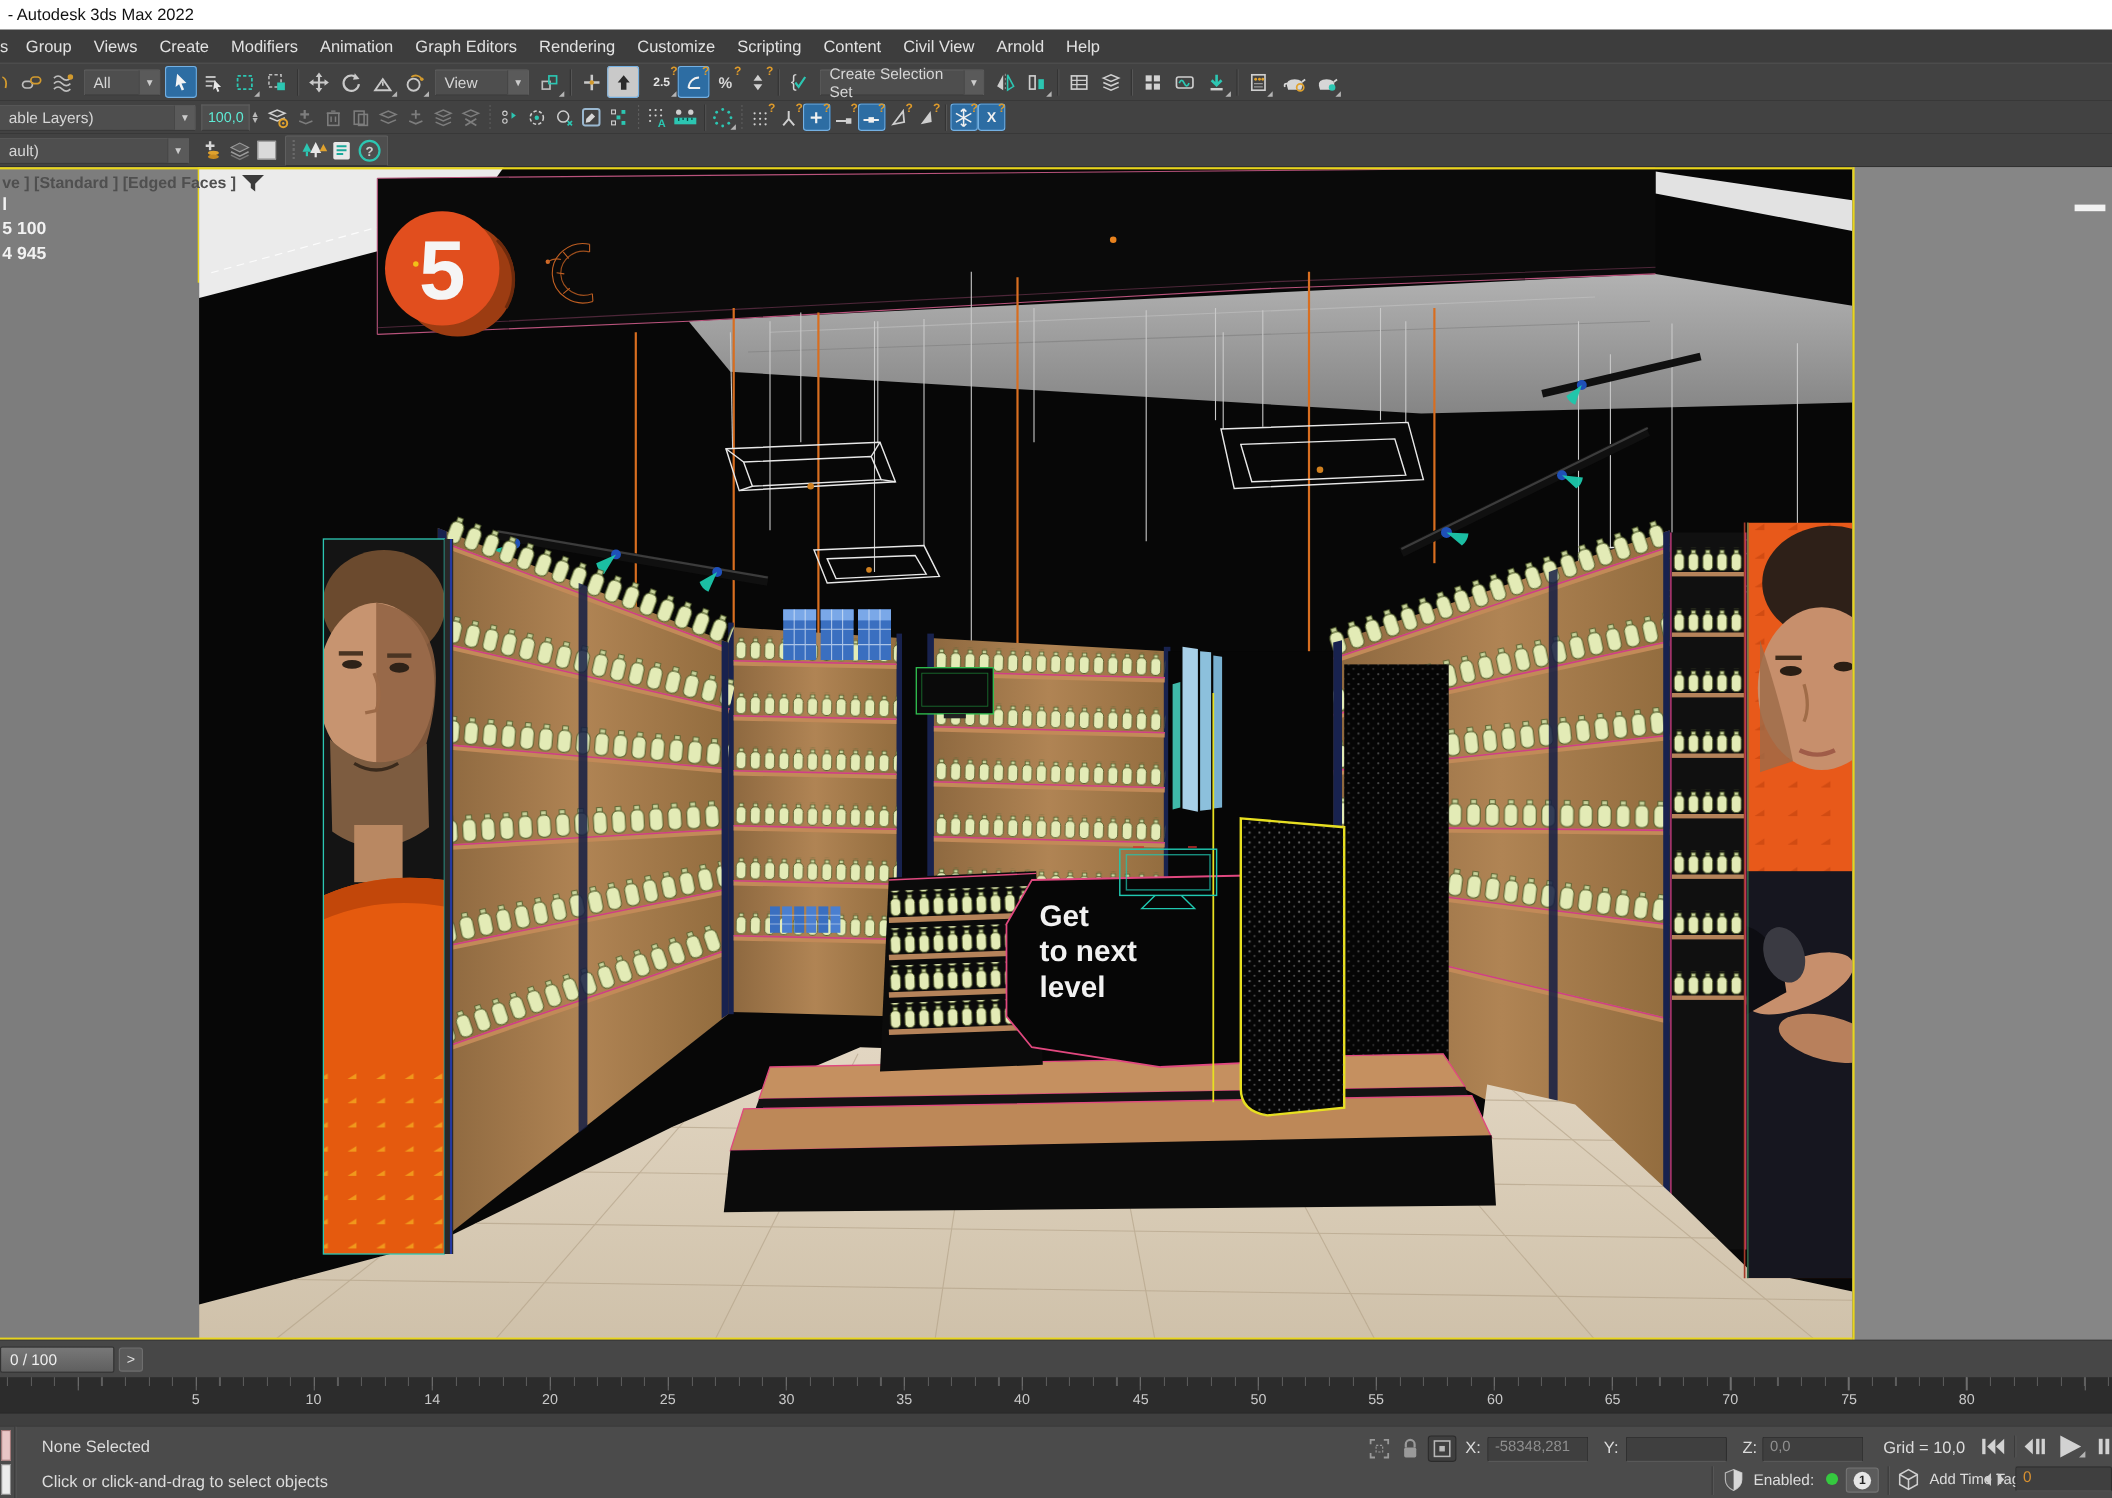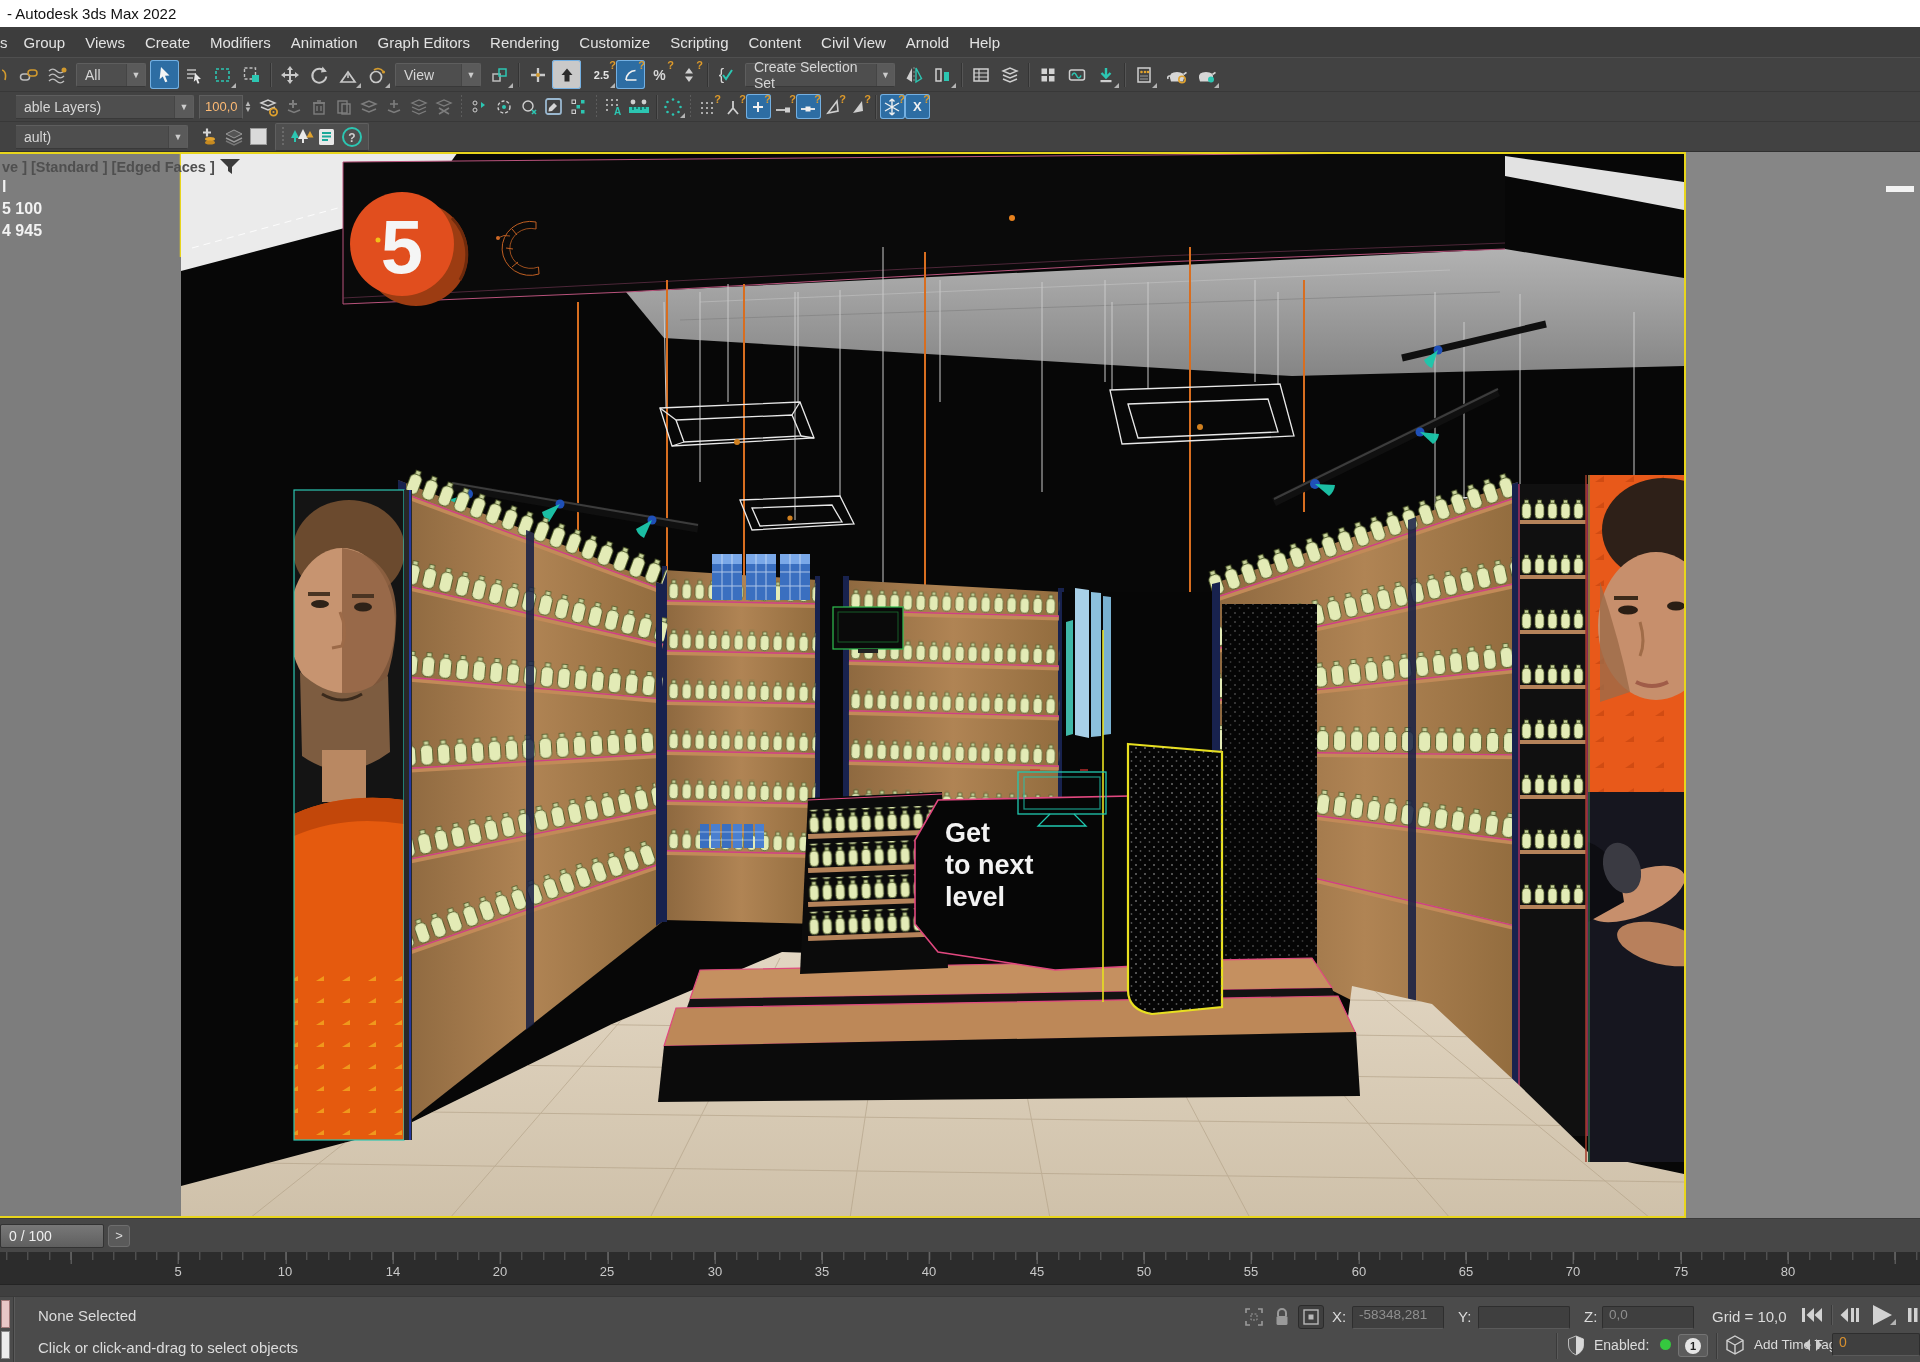--- a/index.html
+++ b/index.html
@@ -9,21 +9,21 @@
   .abs { position:absolute; }
 
   
   #titlebar { left:0; top:0; width:1920px; height:27px; background:#ffffff;
               color:#111; font-size:15px; display:flex; align-items:center; padding-left:7px; }
   #menubar { left:0; top:27px; width:1920px; height:30px; background:#3d3d3d;
              display:flex; align-items:center; color:#e2e2e2; font-size:15px; }
   .menu-item { padding:0 10px; height:100%; display:flex; align-items:center; cursor:default; }
   .menu-frag { padding:0 6px 0 0; }
 
-  .toolbar { left:0; width:1920px; background:#424242; display:flex; align-items:center;padding-left:16px; }
+  .toolbar { left:0; width:1920px; background:#424242; display:flex; align-items:center; }
   #toolbar1 { top:57px; height:35px; border-top:1px solid #4f4f4f; border-bottom:1px solid #383838; padding-left:2px; }
   #toolbar2 { top:92px; height:30px; border-bottom:1px solid #383838; }
   #toolbar3 { top:122px; height:30px; border-bottom:1px solid #303030; }
 
   .tbtn { width:29px; height:29px; border-radius:3px; display:flex; align-items:center;
           justify-content:center; position:relative; flex:none; }
   .sm .tbtn { width:25px; height:25px; }
   .tbtn.act { background:#2d6da3; box-shadow:inset 0 0 0 1px #74b0e2; }
   .tbtn.actlight { background:#c9c9c9; box-shadow:inset 0 0 0 1px #74b0e2; }
   .sep { width:1px; height:24px; background:#343434; box-shadow:1px 0 0 #555; margin:0 4px; flex:none; }
@@ -34,21 +34,21 @@
   .fly { position:absolute; right:1px; bottom:1px; width:0; height:0;
          border-left:5px solid transparent; border-bottom:5px solid #b4b4b4; }
   .dd { display:flex; align-items:center; background:#4e4e4e; border:1px solid #5e5e5e;
         border-bottom-color:#393939; height:24px; border-radius:2px; color:#d6d6d6;
         font-size:14px; padding-left:8px; position:relative; flex:none; }
   .dd .arr { margin-left:auto; width:19px; align-self:stretch; background:#5a5a5a;
              display:flex; align-items:center; justify-content:center;
              border-left:1px solid #454545; font-size:9px; color:#ccc; }
   .spin { display:flex; flex:none; align-items:center; }
   .spin .val { width:44px; height:24px; background:#4e4e4e; border:1px solid #5e5e5e;
-               border-bottom-color:#393939; color:#fdba74; font-size:13px;
+               border-bottom-color:#393939; color:#5eead4; font-size:13px;
                display:flex; align-items:center; padding-left:5px; }
   .spin .uds { display:flex; flex-direction:column; margin-left:1px; }
   .spin .uds span { color:#b9b9b9; font-size:8px; line-height:6px; }
 
   .panel3 { display:flex; align-items:center; background:#4e4e4e; border:1px solid #5f5f5f;
             border-bottom-color:#363636; height:28px; border-radius:2px; padding:0 4px; flex:none; }
   .grip { width:5px; height:20px; margin-right:4px;
           background:repeating-linear-gradient(180deg,#6a6a6a 0 2px,transparent 2px 4px);
           background-size:2px 100%; background-repeat:no-repeat; background-position:center; }
 

